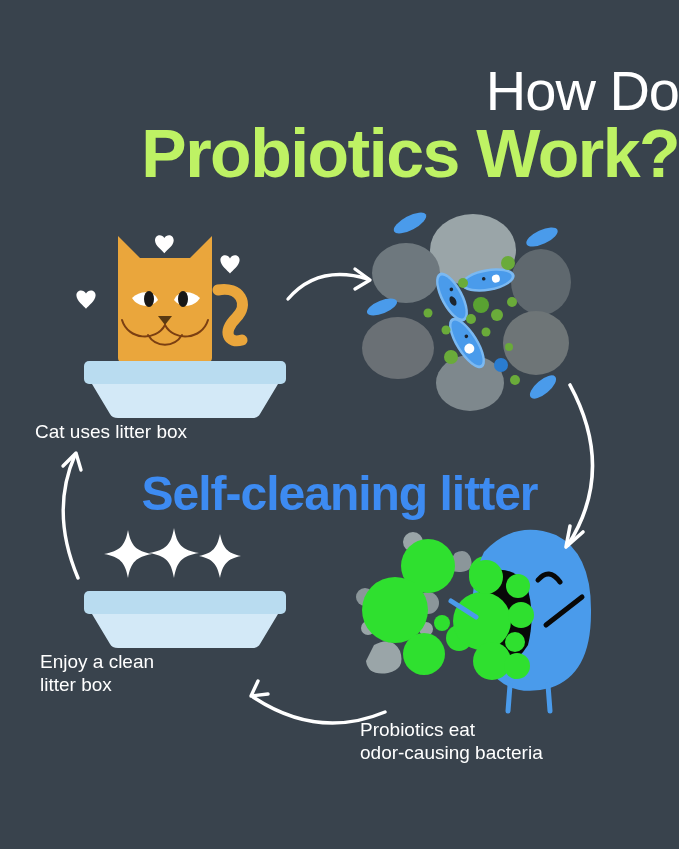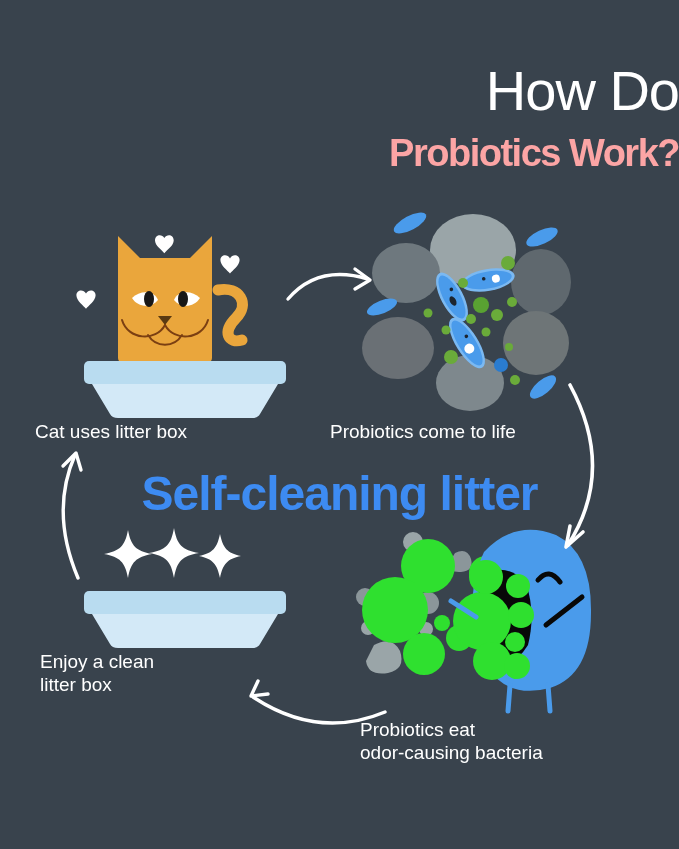--- a/index.html
+++ b/index.html
@@ -11,21 +11,21 @@
   }
   .stage{position:relative;width:679px;height:849px;background:#39434d;}
 
   
   .title-block{position:absolute;left:0;top:62px;width:679px;text-align:right;}
   .title-line1{
     font-size:56px;line-height:58px;color:#ffffff;font-weight:400;
     letter-spacing:-1px;
   }
   .title-line2{
-    font-size:38px;line-height:62px;color:#fca5a5;font-weight:700;
+    font-size:68px;line-height:62px;color:#bef264;font-weight:700;
     letter-spacing:-1.5px;margin-top:2px;
   }
 
   
   .slogan{
     position:absolute;left:0;top:466px;width:679px;text-align:center;
     font-size:48px;font-weight:700;color:#3d8bf2;letter-spacing:-1px;
   }
 
   
@@ -220,21 +220,20 @@
       <path d="M268 694 L251 696 L258 681" fill="none" stroke="#ffffff" stroke-width="3.4" stroke-linecap="round" stroke-linejoin="round"></path>
     </g>
 
     <g>
       <path d="M78 578 Q50 512 75 455" fill="none" stroke="#ffffff" stroke-width="3.4" stroke-linecap="round"></path>
       <path d="M63 466 L76 453 L81 470" fill="none" stroke="#ffffff" stroke-width="3.4" stroke-linecap="round" stroke-linejoin="round"></path>
     </g>
   </svg>
 
   <div class="caption" id="cap-cat">Cat uses litter box</div>
-  <div class="caption" id="cap-life">Probiotics come to life</div>
 
   <div class="caption" id="cap-eat">
     <div>Probiotics eat</div>
     <div>odor-causing bacteria</div>
   </div>
 
   <div class="caption" id="cap-enjoy">
     <div>Enjoy a clean</div>
     <div>litter box</div>
   </div>

